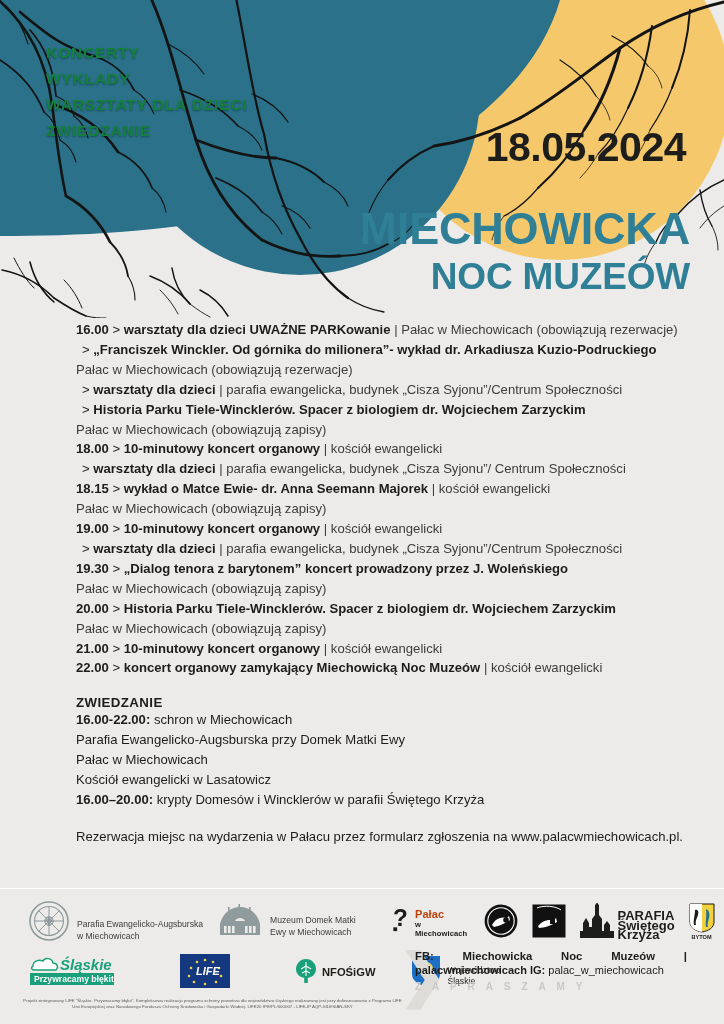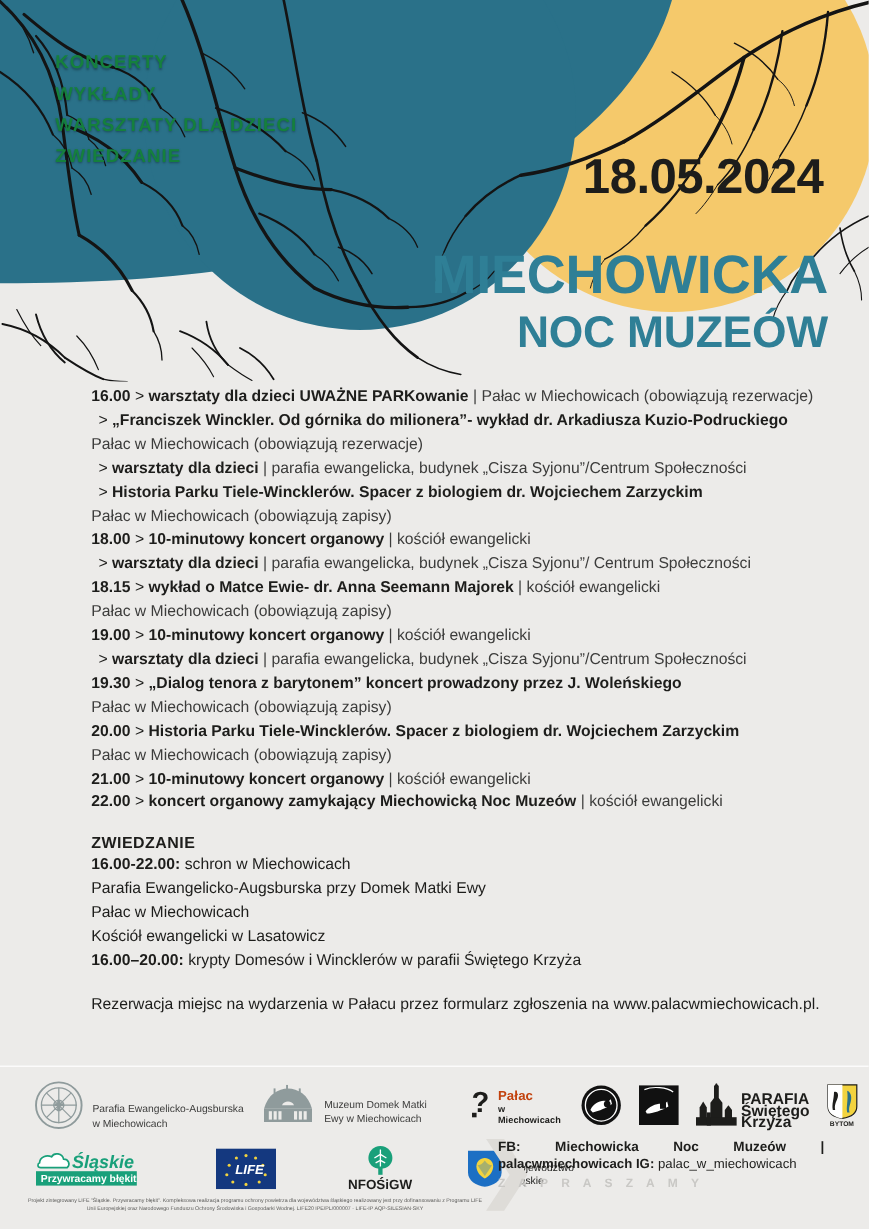--- a/index.html
+++ b/index.html
@@ -419,21 +419,21 @@
               <circle cx="25" cy="30" r="1.3"></circle>
             <circle cx="14" cy="28" r="1.3"></circle>
               <circle cx="9" cy="22" r="1.3"></circle>
               <circle cx="11" cy="14" r="1.3"></circle>
             <circle cx="17" cy="8" r="1.3"></circle>
           </g>
           <text x="16" y="21" font-family="Liberation Sans, sans-serif" font-size="11" font-style="italic" font-weight="bold" fill="#ffffff">LIFE</text>
         </svg>
       </div>
 
-      <div class="logoitem" style="flex-direction:column;align-items:center;margin-right:46px">
+      <div class="logoitem" style="align-items:center;margin-right:36px">
         <svg width="32" height="26" viewBox="0 0 32 26">
           <path d="M16 1 C22 1 26 6 26 11 C26 16 22 20 16 20 C10 20 6 16 6 11 C6 6 10 1 16 1 Z" fill="#19a07a"></path>
           <rect x="14.2" y="16" width="3.6" height="9" fill="#19a07a"></rect>
           <g stroke="#ffffff" stroke-width="1.1" fill="none">
             <path d="M16 4 V18"></path>
               <path d="M16 8 L11 11"></path>
               <path d="M16 8 L21 11"></path>
               <path d="M16 13 L12 15"></path>
               <path d="M16 13 L20 15"></path>
           </g>

